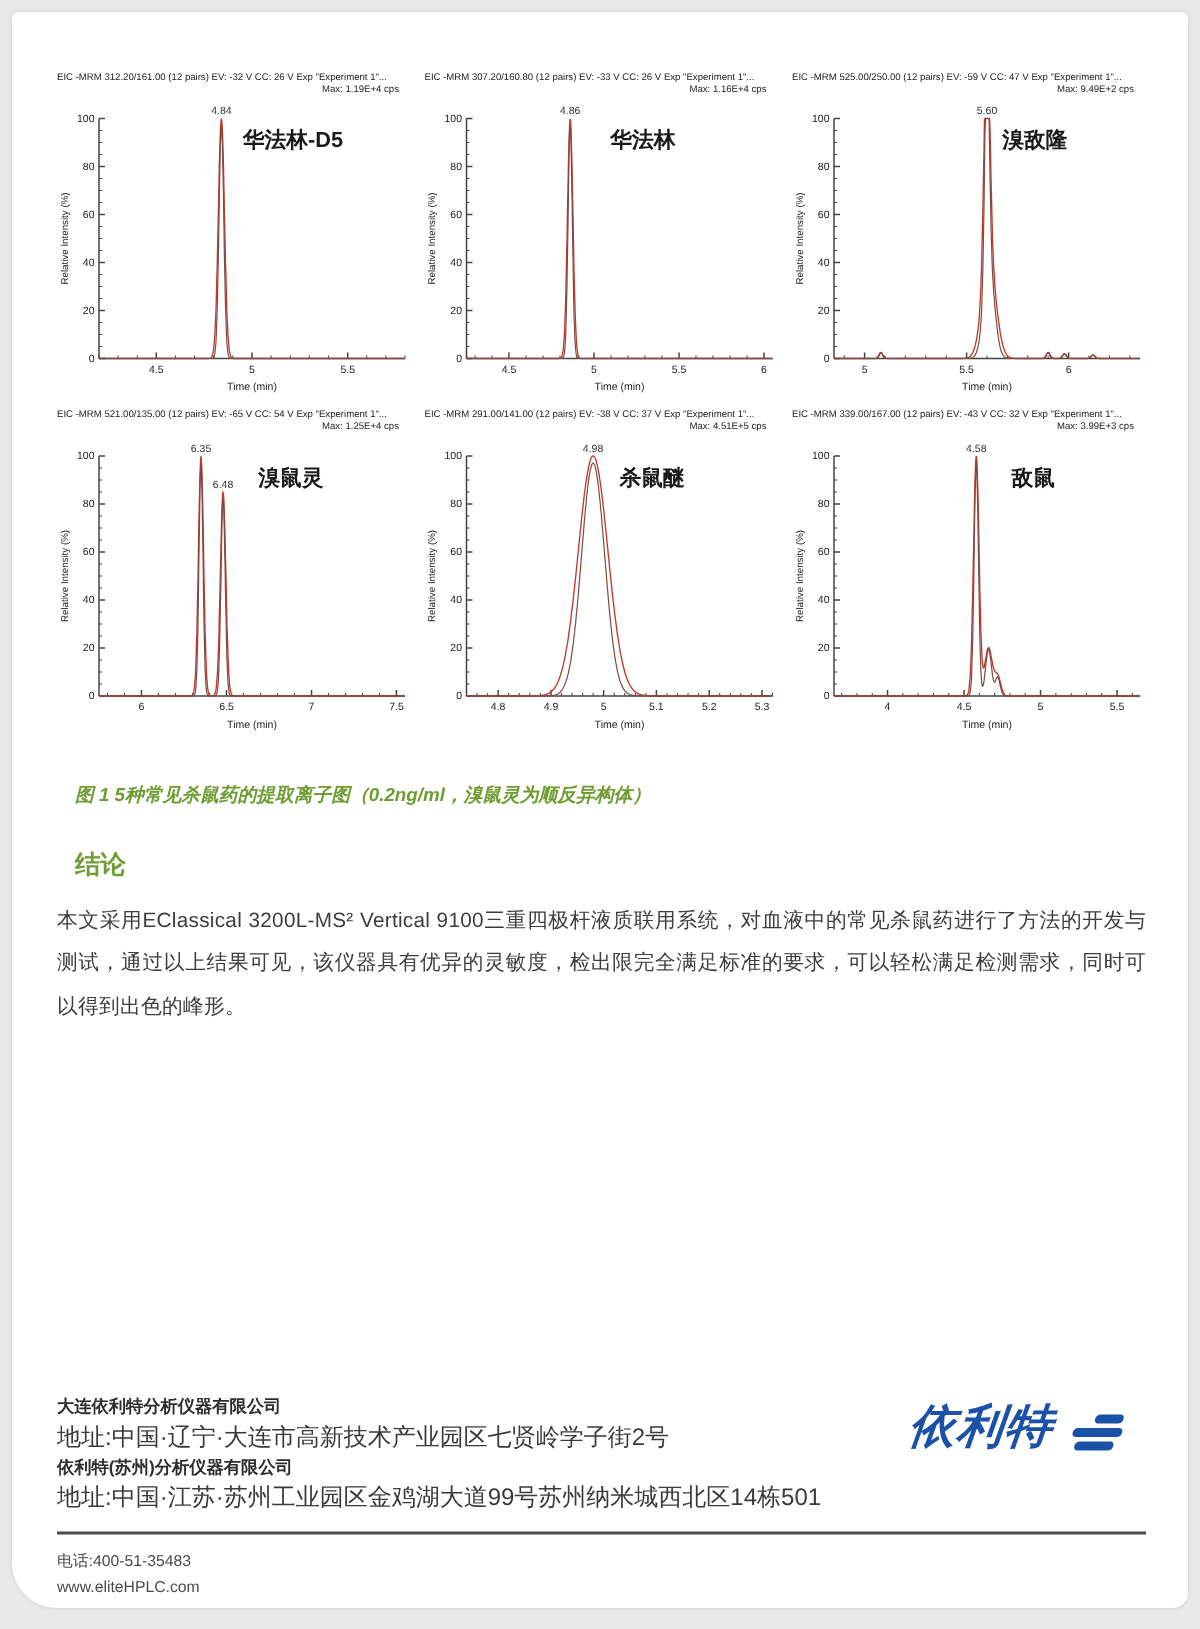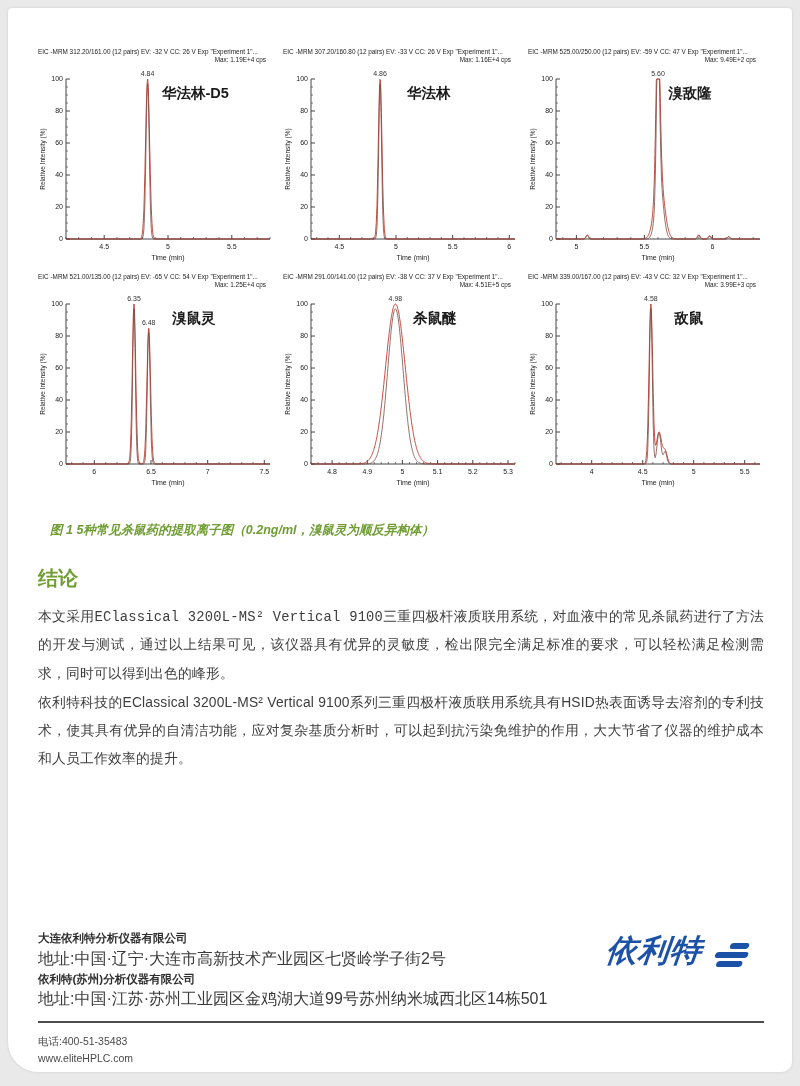--- a/index.html
+++ b/index.html
@@ -26,21 +26,21 @@
   .ch-title{font-size:6.4px;white-space:nowrap;overflow:hidden;}
   .ch-max{font-size:6.4px;text-align:right;padding-right:12px;}
   .chart svg{display:block;width:240px;height:200px;}
   .chart svg text{font-family:"Liberation Sans","DejaVu Sans",sans-serif;}
 
   
   .fig-caption{
     margin:32px 0 0 12px;font-size:12.5px;font-weight:bold;font-style:italic;
   }
   .section-heading{
-    margin:26px 0 0 0;font-size:20px;font-weight:bold;
+    margin:26px 0 0 12px;font-size:17px;font-weight:bold;
   }
   .paragraphs{margin-top:12px;}
   .para{
     font-size:13.8px;line-height:2.05;text-align:justify;margin:0;
     letter-spacing:0.2px;
   }
 
   
   .footer{position:absolute;left:30px;right:28px;top:922px;}
   .footer-top{display:flex;justify-content:space-between;align-items:flex-start;}
@@ -472,22 +472,21 @@
           </svg>
       </div>
 
     </div>
 
     <div class="fig-caption" style="color: rgb(111, 157, 51);">图 1 5种常见杀鼠药的提取离子图（0.2ng/ml，溴鼠灵为顺反异构体）</div>
 
     <div class="section-heading" style="color: rgb(111, 157, 51);">结论</div>
 
     <div class="paragraphs">
-      <p class="para" style="color: rgb(61, 61, 61); font-family: Liberation Mono, monospace;">本文采用EClassical 3200L-MS² Vertical 9100三重四极杆液质联用系统，对血液中的常见杀鼠药进行了方法的开发与测试，通过以上结果可见，该仪器具有优异的灵敏度，检出限完全满足标准的要求，可以轻松满足检测需求，同时可以得到出色的峰形。</p>
-      <p class="para" style="color: rgb(61, 61, 61);">依利特科技的EClassical 3200L-MS² Vertical 9100系列三重四极杆液质联用系统具有HSID热表面诱导去溶剂的专利技术，使其具有优异的自清洁功能，应对复杂基质分析时，可以起到抗污染免维护的作用，大大节省了仪器的维护成本和人员工作效率的提升。</p>
+      <p class="para" style="color: rgb(61, 61, 61);">本文采用EClassical 3200L-MS² Vertical 9100三重四极杆液质联用系统，对血液中的常见杀鼠药进行了方法的开发与测试，通过以上结果可见，该仪器具有优异的灵敏度，检出限完全满足标准的要求，可以轻松满足检测需求，同时可以得到出色的峰形。</p>
     </div>
   </div>
 
   <div class="footer">
     <div class="footer-top">
       <div class="companies">
         <div class="company-name">大连依利特分析仪器有限公司</div>
         <div class="company-addr">地址:中国·辽宁·大连市高新技术产业园区七贤岭学子街2号</div>
         <div class="company-name">依利特(苏州)分析仪器有限公司</div>
         <div class="company-addr">地址:中国·江苏·苏州工业园区金鸡湖大道99号苏州纳米城西北区14栋501</div>

